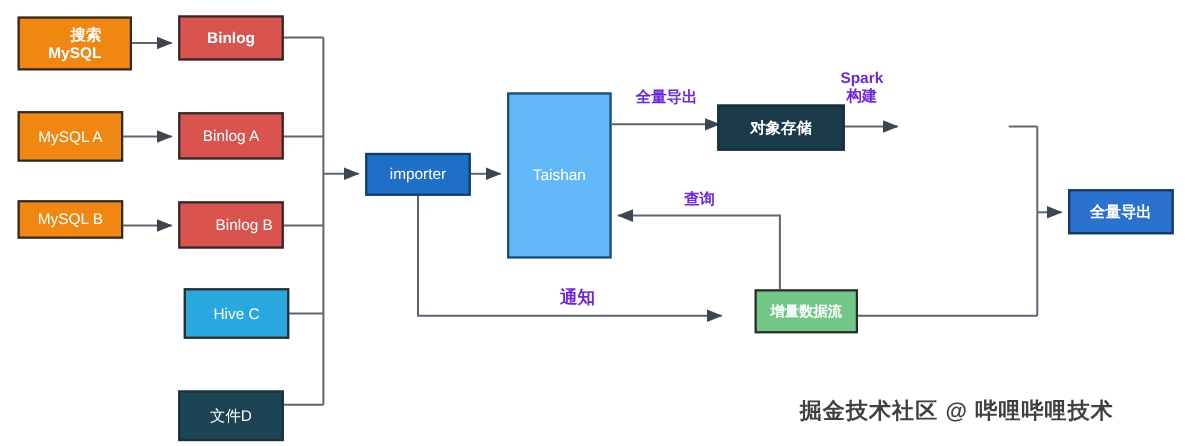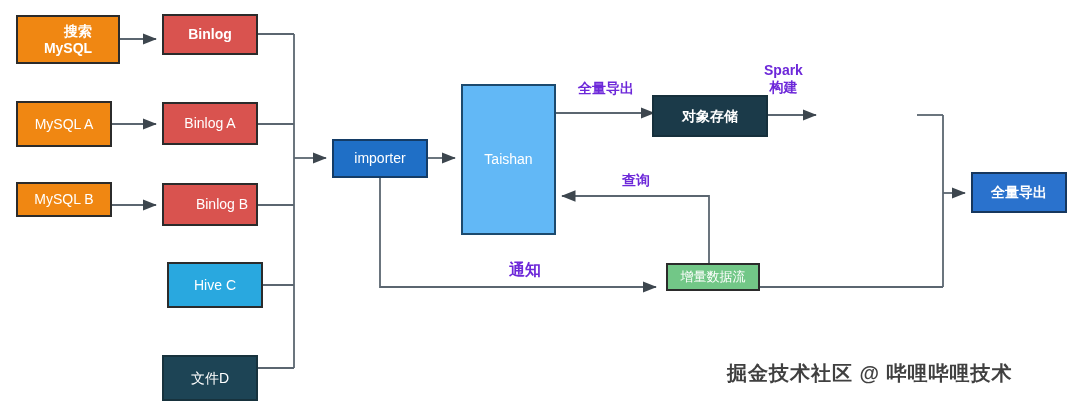--- a/index.html
+++ b/index.html
@@ -116,21 +116,21 @@
 
   <div class="node n-importer" style="left:332px;top:139px;width:96px;height:39px;font-size:14px;">importer</div>
 
   <div class="node n-taishan" style="left:461px;top:84px;width:95px;height:151px;font-size:14px;">Taishan</div>
 
   <div class="node n-dark" style="left:652px;top:95px;width:116px;height:42px;font-size:14px;font-weight:bold;">对象存储</div>
 
 
   <div class="node n-blue" style="left:971px;top:172px;width:96px;height:41px;font-size:14px;font-weight:bold;">全量导出</div>
 
-  <div class="node n-green" style="left:666px;top:263px;width:94px;height:28px;font-size:13px;font-weight:normal;">增量数据流</div>
+  <div class="node n-green" style="left:686px;top:263px;width:94px;height:40px;font-size:13px;font-weight:bold;">增量数据流</div>
 
   <div class="edge-label" style="left:578px;top:80px;font-size:14px;">全量导出</div>
 
   <div class="edge-label" style="left:764px;top:62px;font-size:14px;text-align:center;line-height:1.2;">
     <span>Spark</span><br>
     <span>构建</span>
   </div>
 
   <div class="edge-label" style="left:622px;top:172px;font-size:14px;">查询</div>
 

